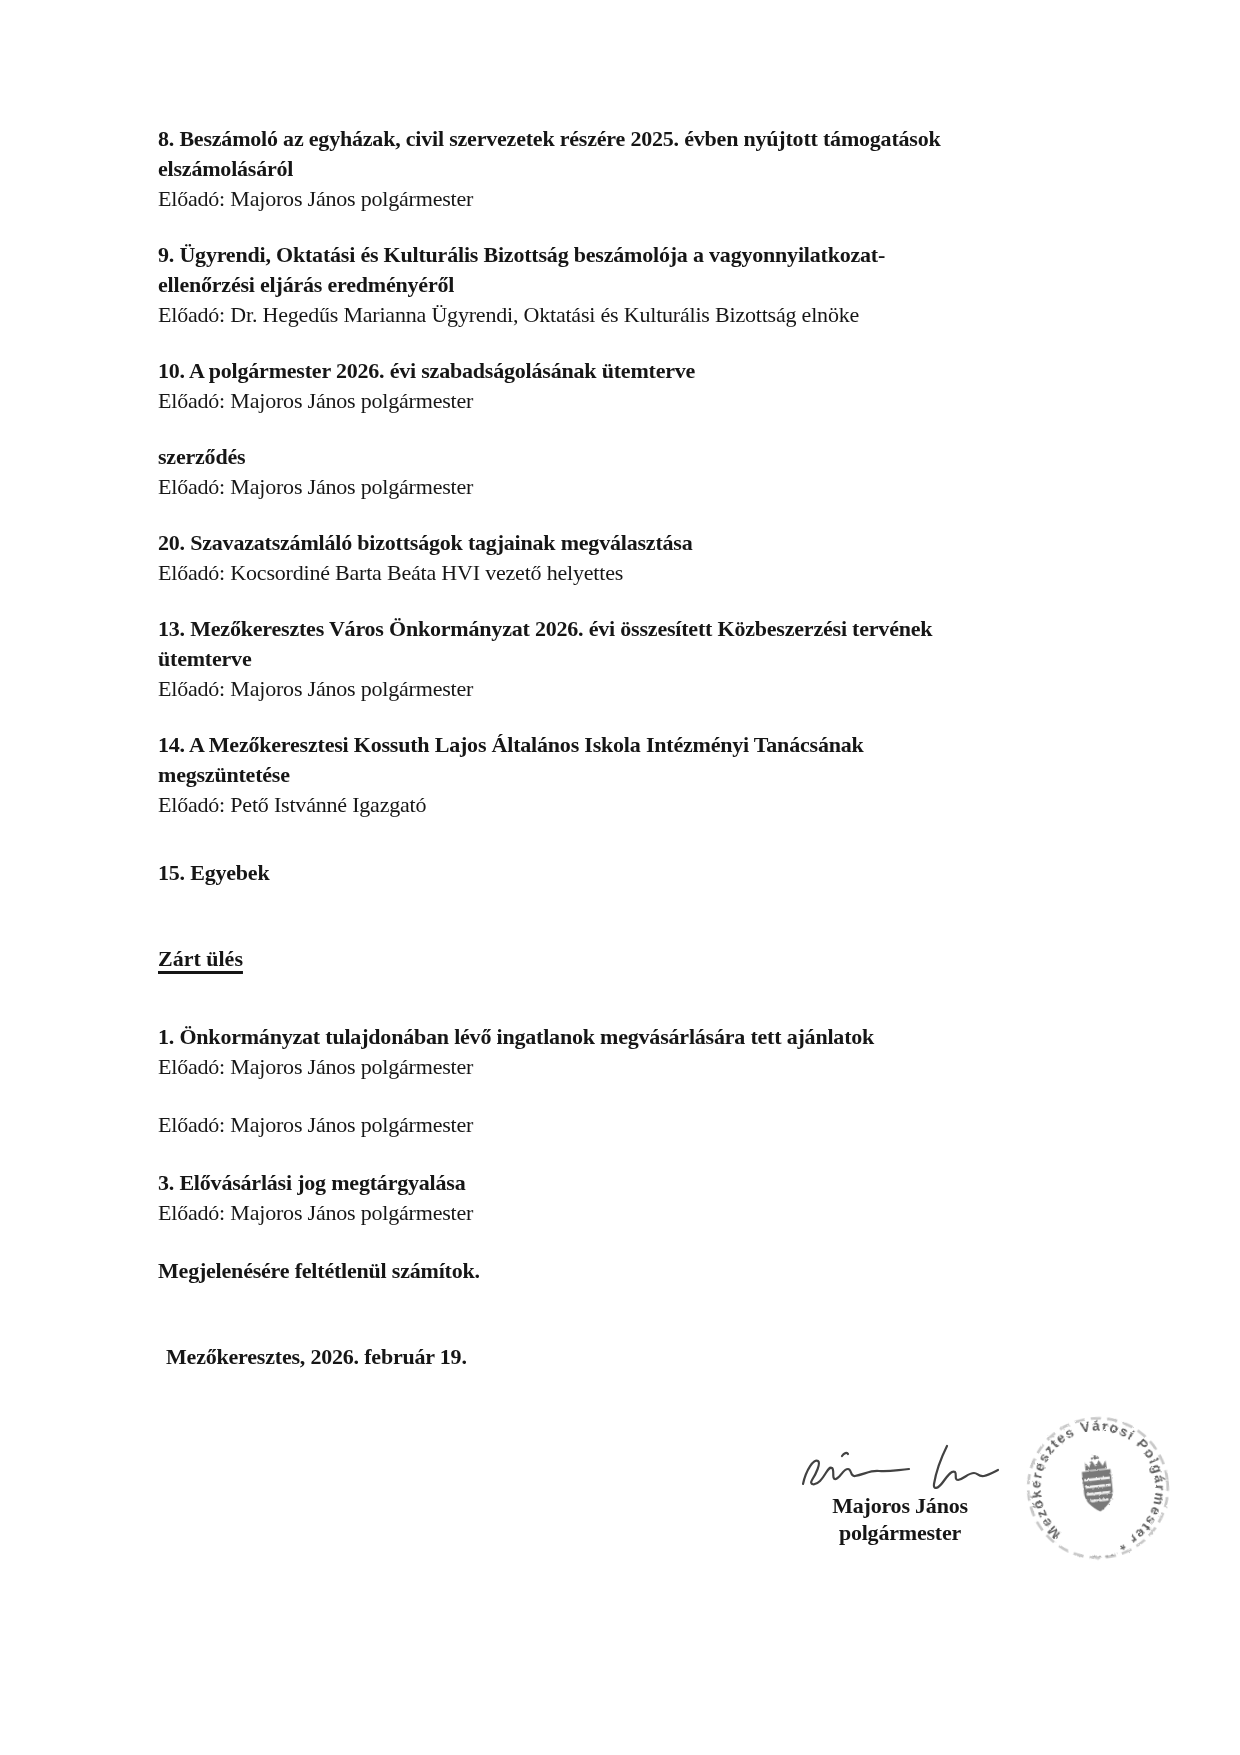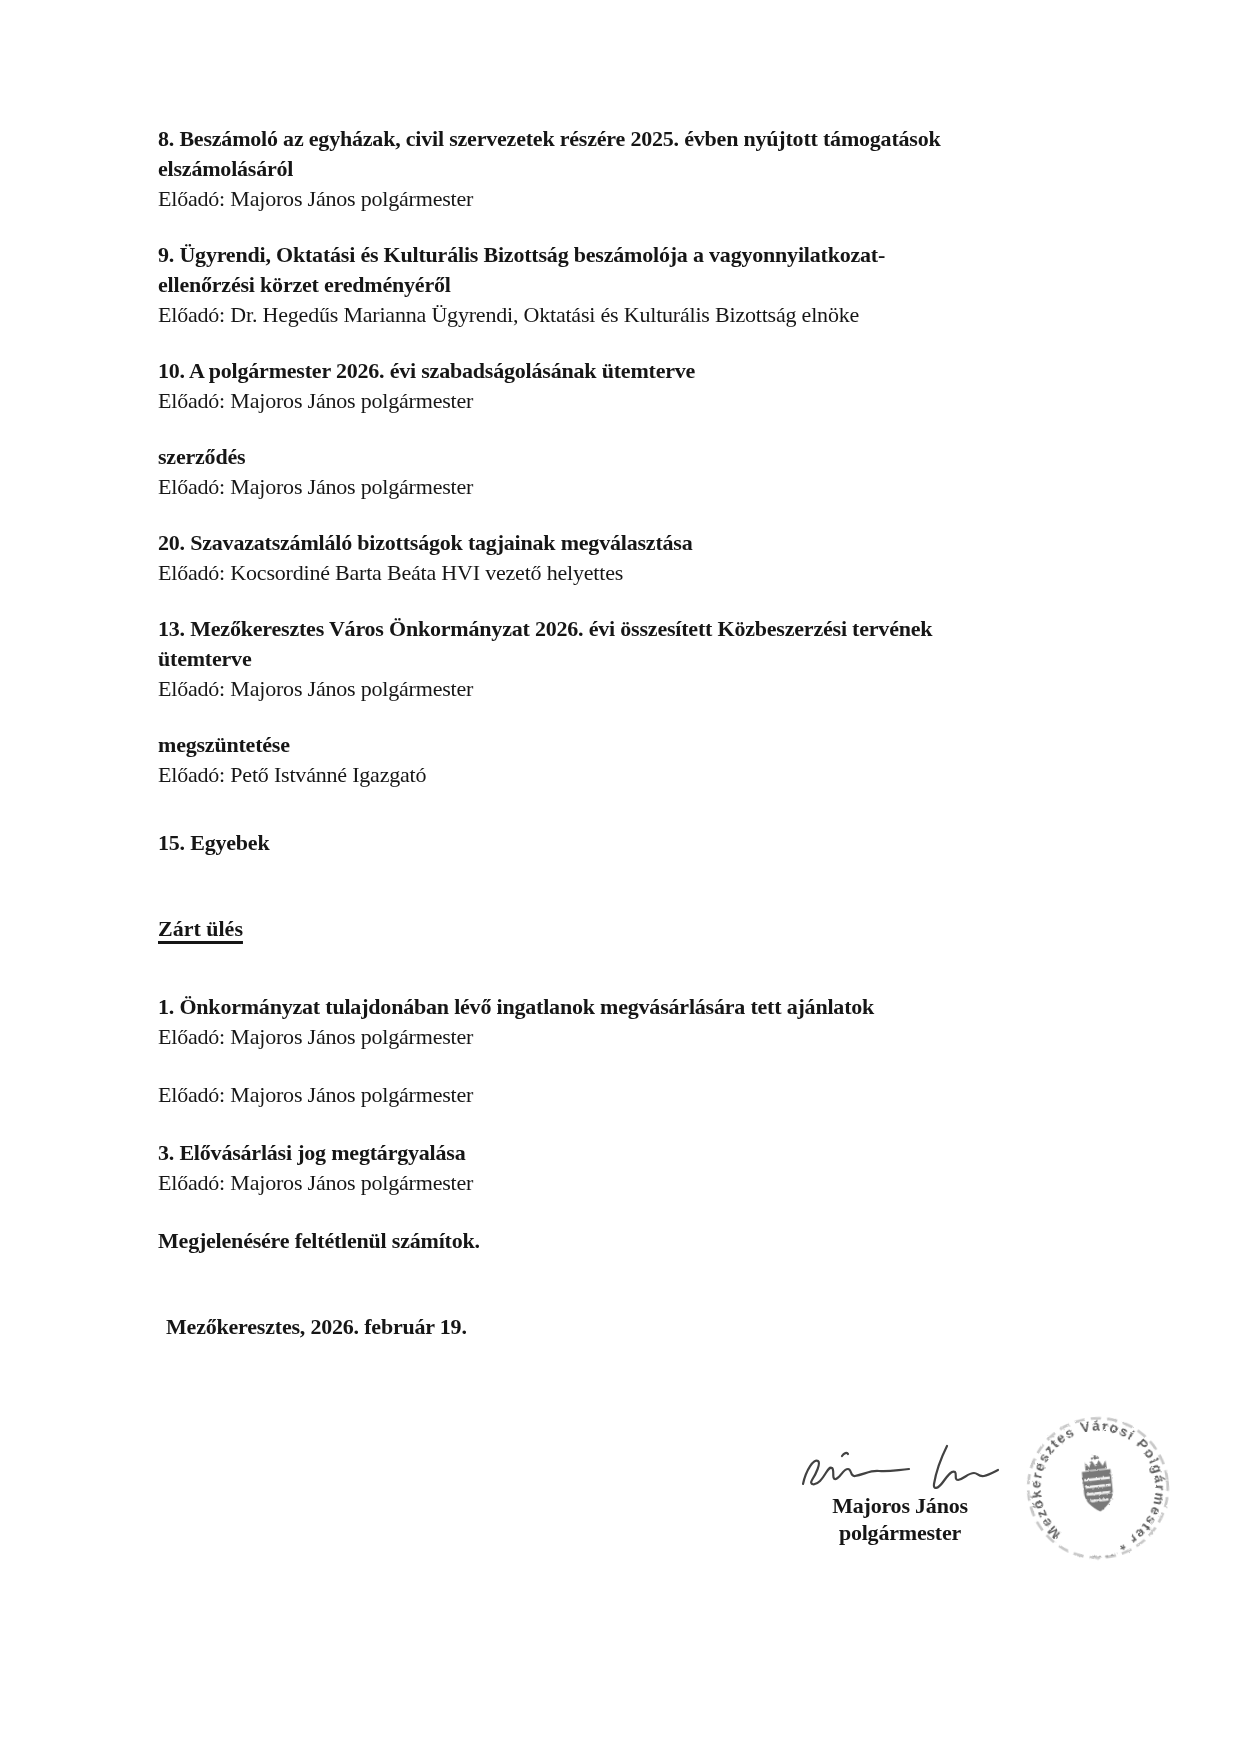--- a/index.html
+++ b/index.html
@@ -72,21 +72,21 @@
         <div class="agenda-item">
           <div class="item-title">
             <div class="t-line">8. Beszámoló az egyházak, civil szervezetek részére 2025. évben nyújtott támogatások</div>
             <div class="t-line">elszámolásáról</div>
           </div>
           <div class="item-presenter">Előadó: Majoros János polgármester</div>
         </div>
         <div class="agenda-item">
           <div class="item-title">
             <div class="t-line">9. Ügyrendi, Oktatási és Kulturális Bizottság beszámolója a vagyonnyilatkozat-</div>
-            <div class="t-line">ellenőrzési körzet eredményéről</div>
+            <div class="t-line">ellenőrzési eljárás eredményéről</div>
           </div>
           <div class="item-presenter">Előadó: Dr. Hegedűs Marianna Ügyrendi, Oktatási és Kulturális Bizottság elnöke</div>
         </div>
         <div class="agenda-item">
           <div class="item-title">
             <div class="t-line">10. A polgármester 2026. évi szabadságolásának ütemterve</div>
           </div>
           <div class="item-presenter">Előadó: Majoros János polgármester</div>
         </div>
         <div class="agenda-item">
@@ -103,20 +103,21 @@
         </div>
         <div class="agenda-item">
           <div class="item-title">
             <div class="t-line">13. Mezőkeresztes Város Önkormányzat 2026. évi összesített Közbeszerzési tervének</div>
             <div class="t-line">ütemterve</div>
           </div>
           <div class="item-presenter">Előadó: Majoros János polgármester</div>
         </div>
         <div class="agenda-item">
           <div class="item-title">
+            <div class="t-line">14. A Mezőkeresztesi Kossuth Lajos Általános Iskola Intézményi Tanácsának</div>
             <div class="t-line">megszüntetése</div>
           </div>
           <div class="item-presenter">Előadó: Pető Istvánné Igazgató</div>
         </div>
         <div class="agenda-item">
           <div class="item-title">
             <div class="t-line">15. Egyebek</div>
           </div>
         </div>
       </div>

